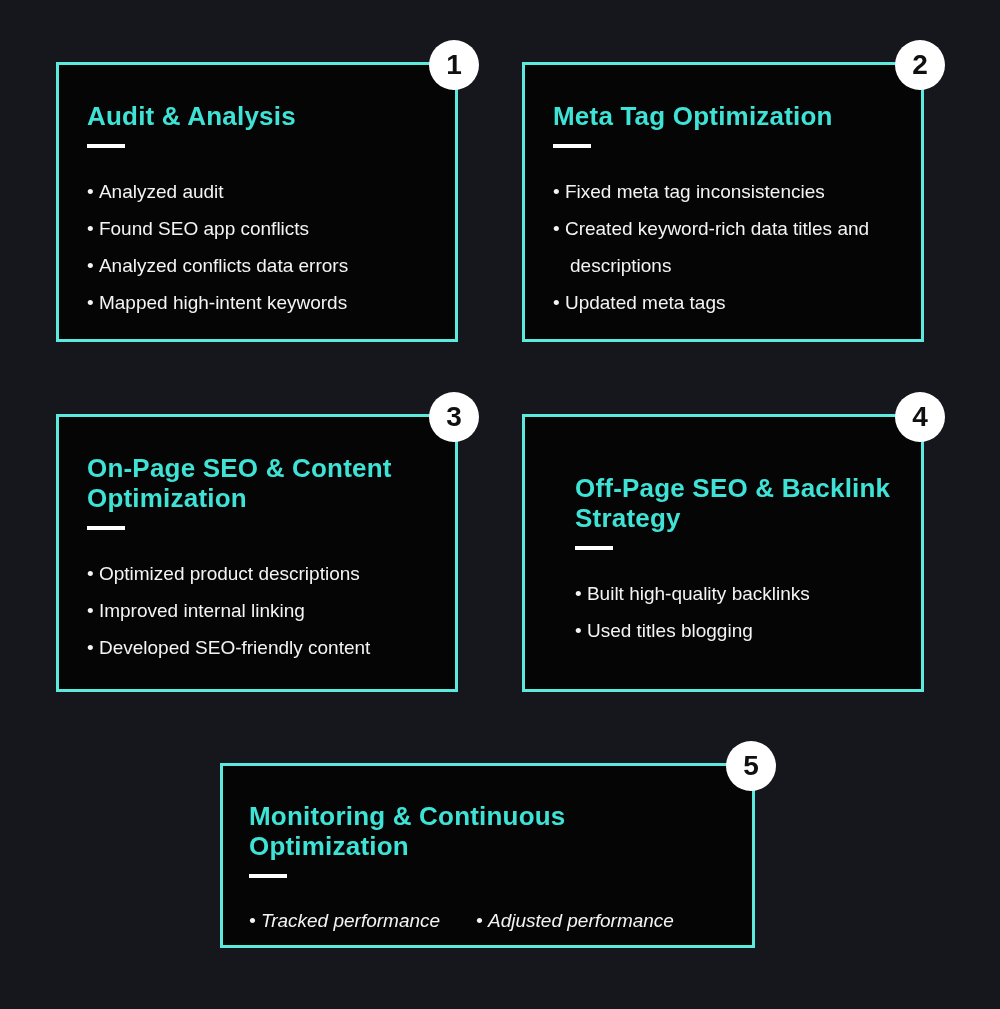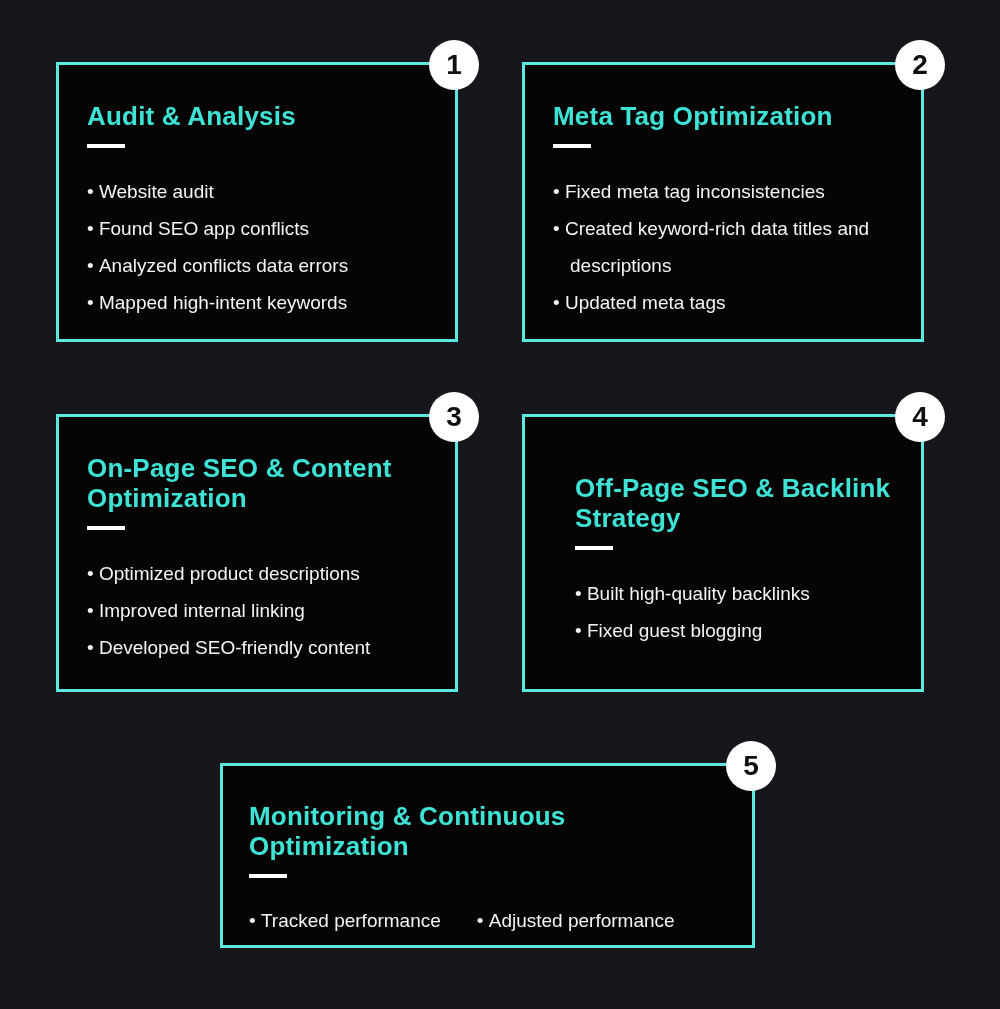--- a/index.html
+++ b/index.html
@@ -69,35 +69,36 @@
     text-indent:-17px;
   }
   ul.bullets li::before{
     content:"\2022\00a0";
   }
   .card-5 ul.bullets{
     display:flex;
     flex-wrap:nowrap;
     gap:36px;
     margin-top:24px;
+    font-style:italic;
   }
 </style>
 </head>
 <body>
 
 <div class="canvas">
 
   <section class="card card-1">
     <div class="badge">
       <span>1</span>
     </div>
     <h2 class="title">Audit &amp; Analysis</h2>
     <div class="underline"></div>
     <ul class="bullets">
-      <li>Website audit</li>
+      <li>Analyzed audit</li>
       <li>Found SEO app conflicts</li>
       <li>Analyzed conflicts data errors</li>
       <li>Mapped high-intent keywords</li>
     </ul>
   </section>
 
   <section class="card card-2">
     <div class="badge">
       <span>2</span>
     </div>
@@ -124,21 +125,21 @@
   </section>
 
   <section class="card card-4">
     <div class="badge">
       <span>4</span>
     </div>
     <h2 class="title">Off-Page SEO &amp; Backlink Strategy</h2>
     <div class="underline"></div>
     <ul class="bullets">
       <li>Built high-quality backlinks</li>
-      <li>Fixed guest blogging</li>
+      <li>Used titles blogging</li>
     </ul>
   </section>
 
   <section class="card card-5">
     <div class="badge">
       <span>5</span>
     </div>
     <h2 class="title">Monitoring &amp; Continuous Optimization</h2>
     <div class="underline"></div>
     <ul class="bullets">

